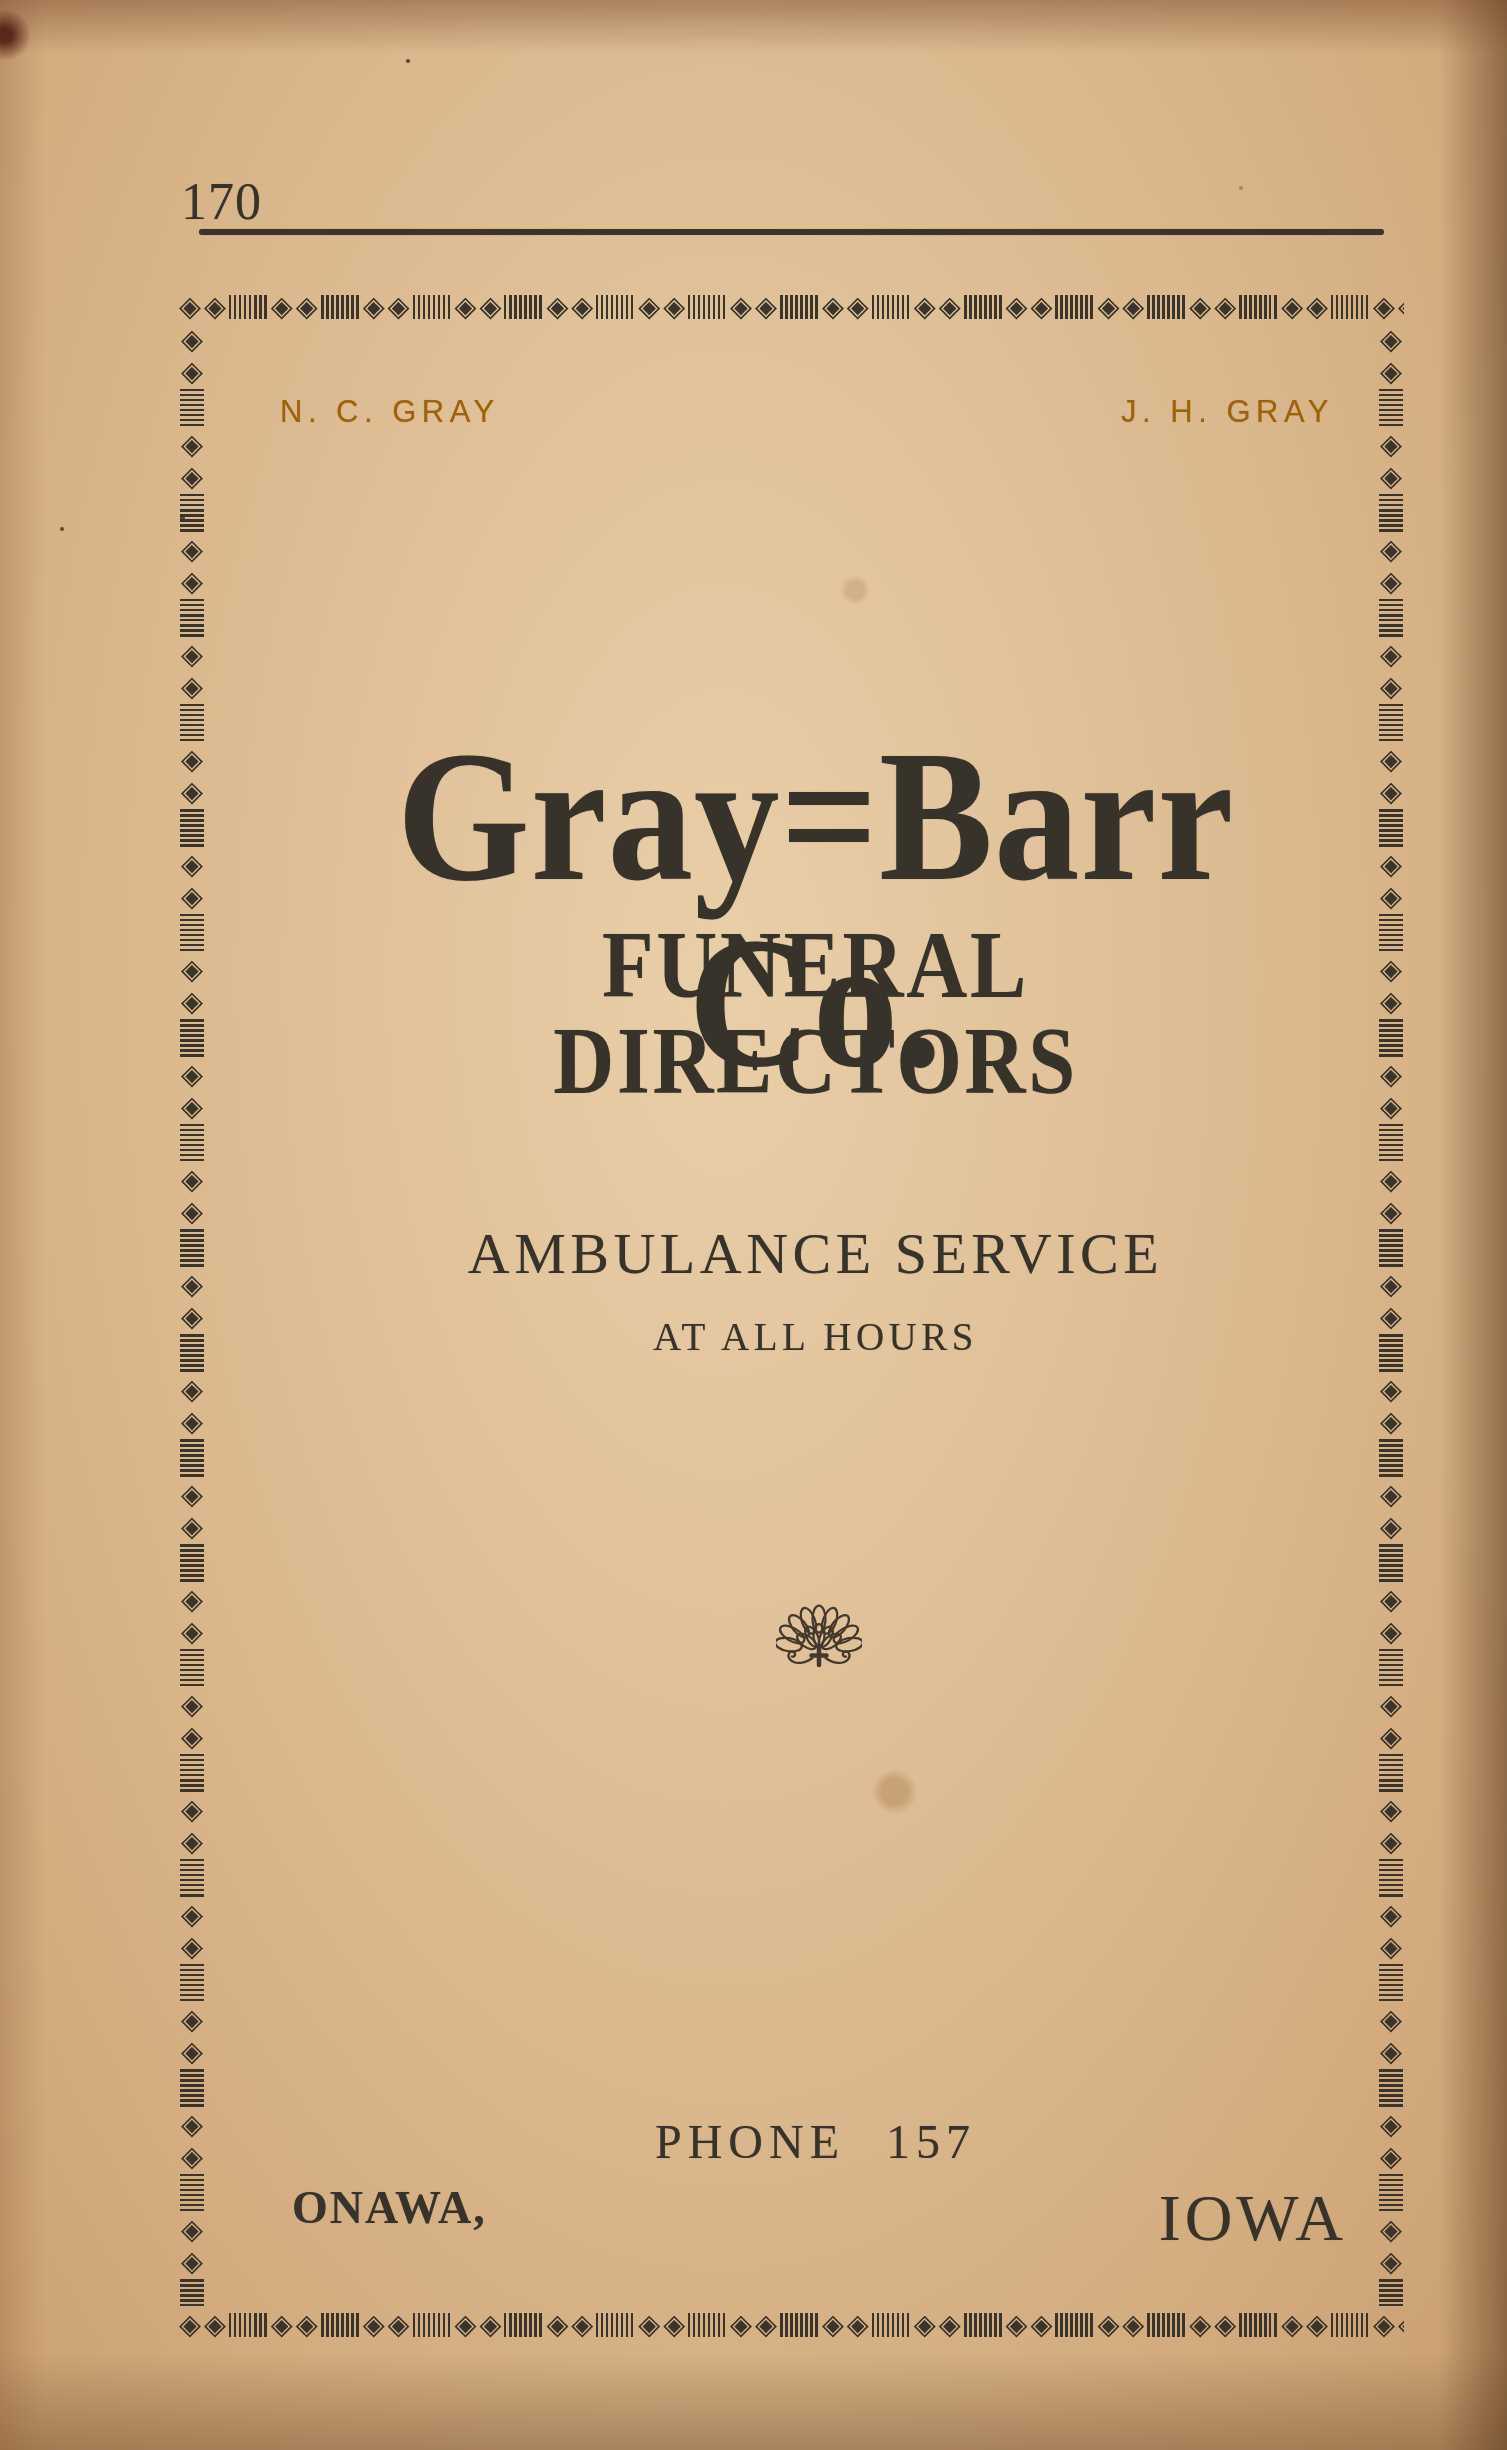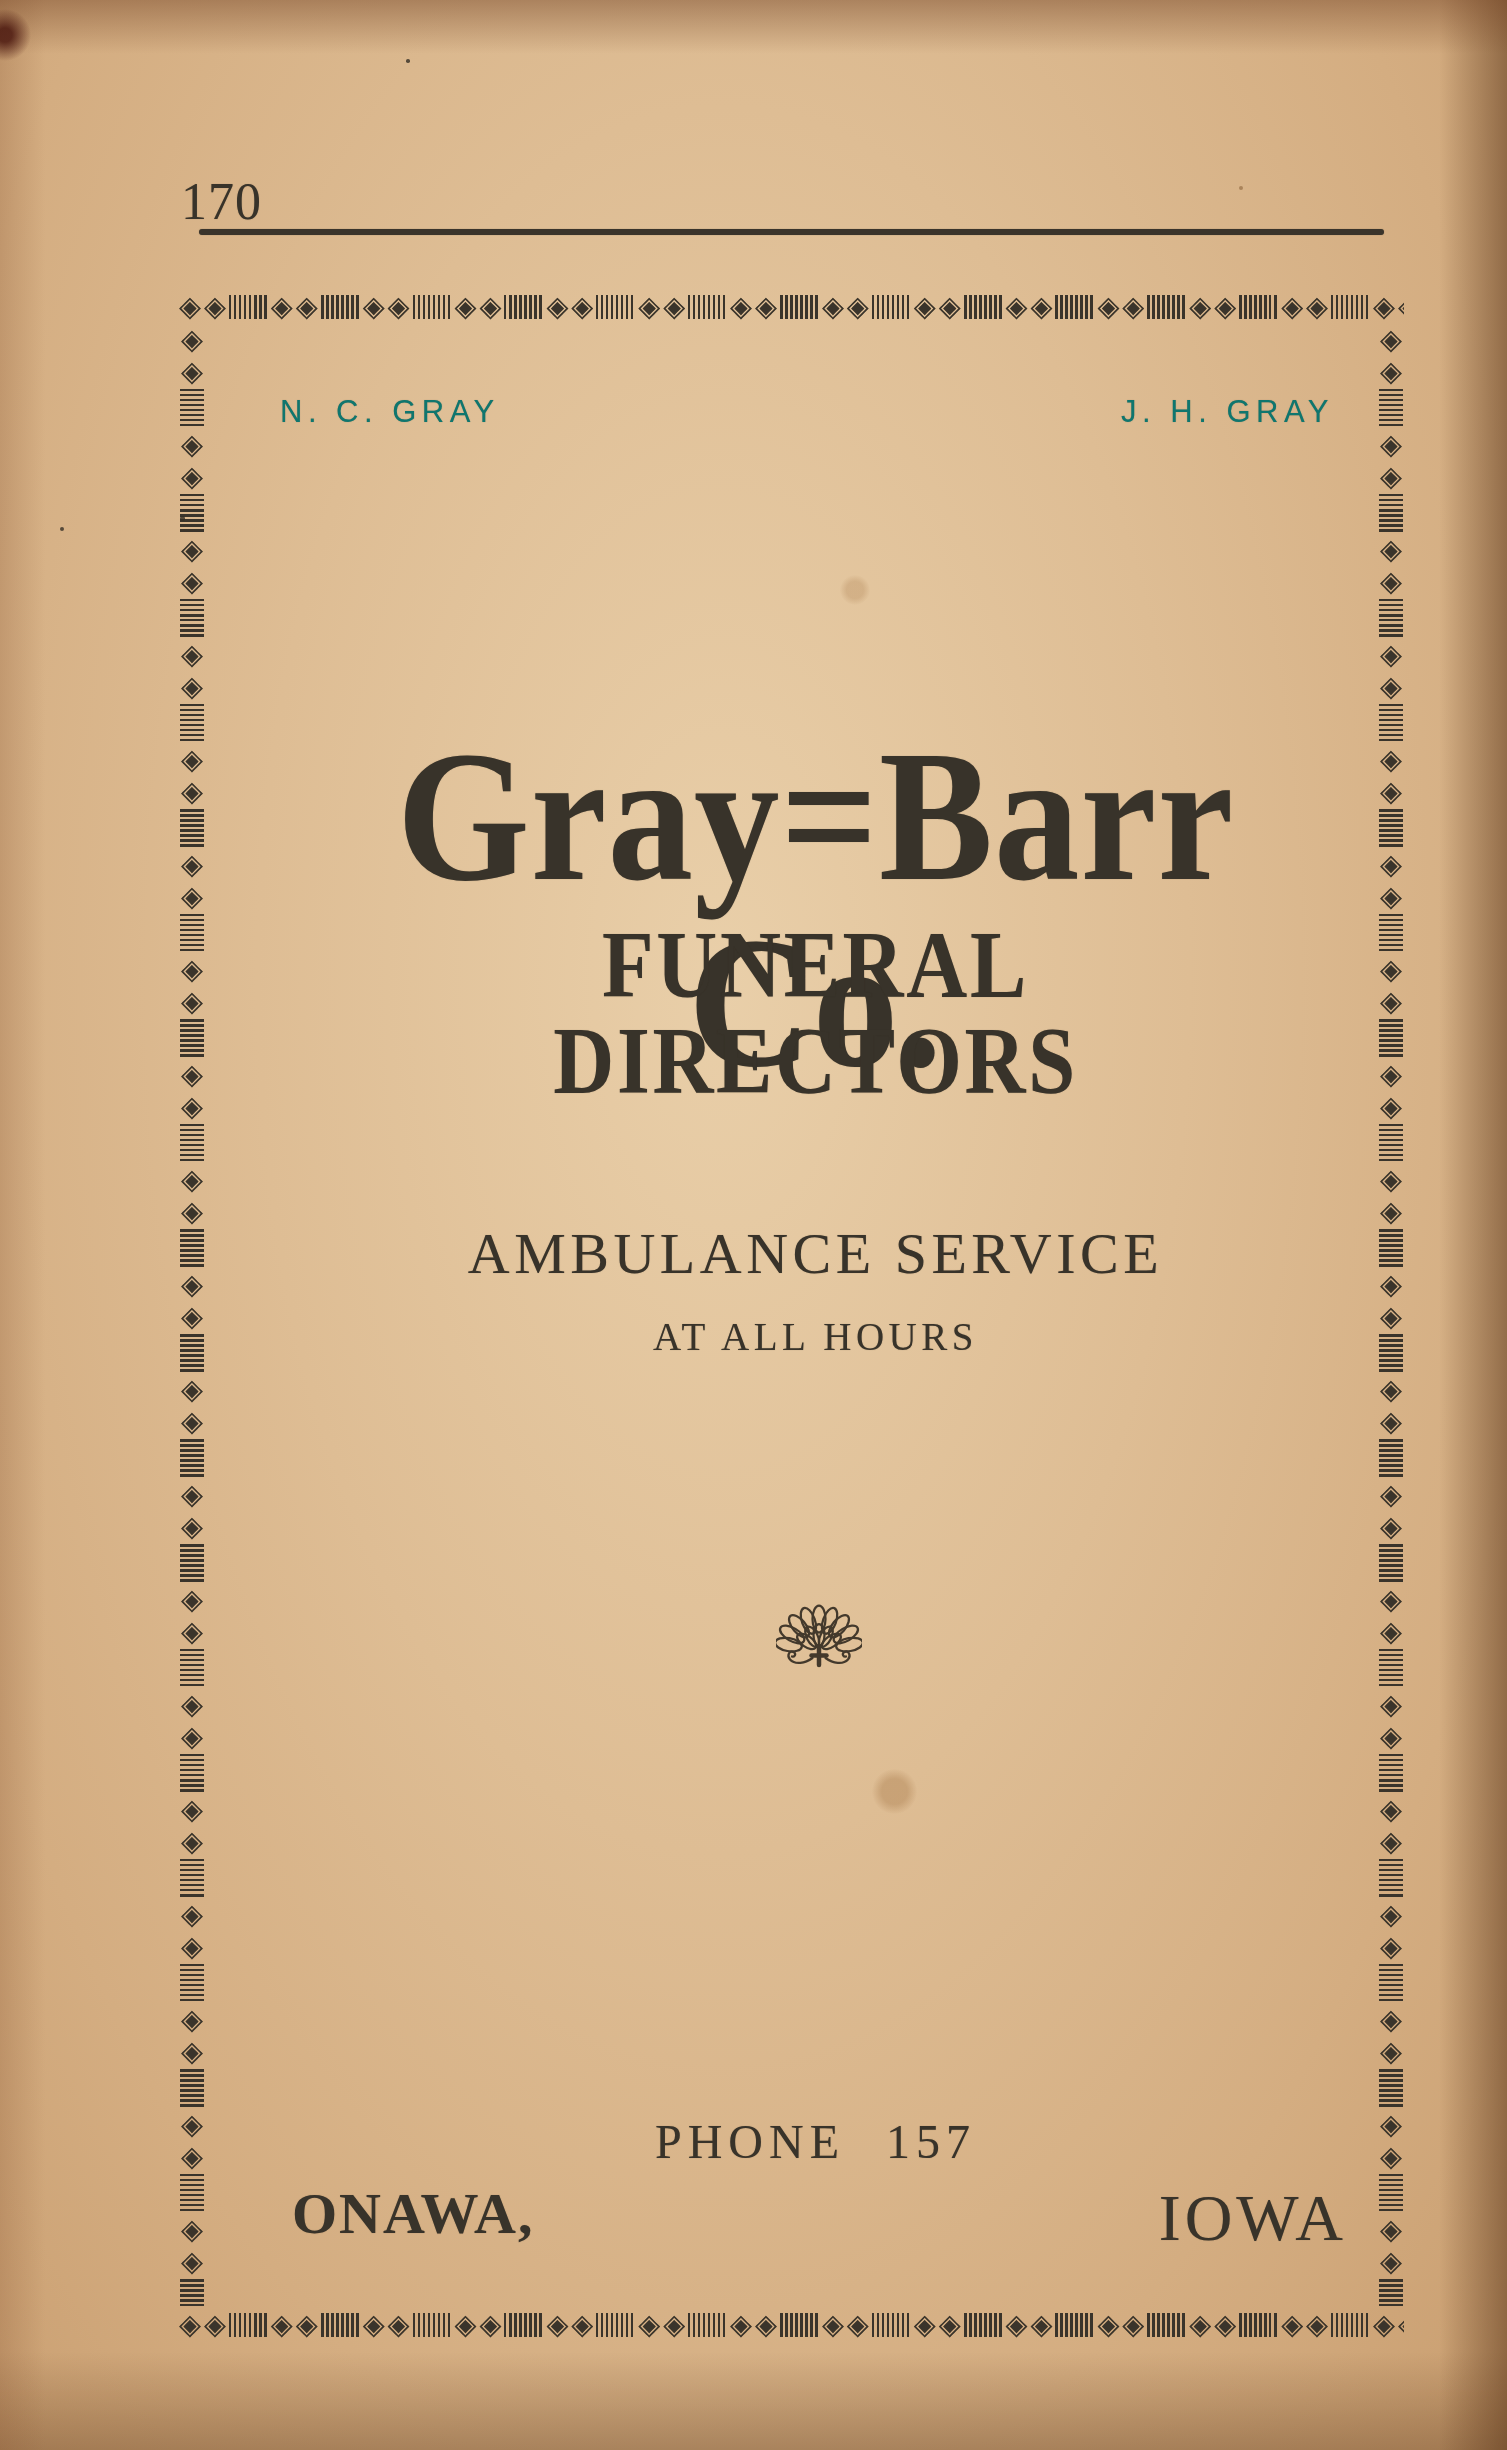--- a/index.html
+++ b/index.html
@@ -27,29 +27,29 @@
   .b-left{left:178px;top:326px;width:28px;height:1980px;flex-direction:column;gap:3px;}
   .b-right{left:1377px;top:326px;width:28px;height:1980px;flex-direction:column;gap:3px;}
   .dmd{font-family:"DejaVu Sans", sans-serif;font-size:28.5px;line-height:1;color:#3a342b;flex:0 0 auto;
        text-shadow:0 0 0.5px rgba(56,48,34,.6);}
   .barsH{flex:0 0 auto;width:39px;height:23.5px;
        background:repeating-linear-gradient(90deg,#3a342b 0 2.5px,rgba(0,0,0,0) 2.5px 5px);}
   .barsV{flex:0 0 auto;width:23.5px;height:39px;
        background:repeating-linear-gradient(180deg,#3a342b 0 2.5px,rgba(0,0,0,0) 2.5px 5px);}
   
   .centerband{left:306px;width:1019px;text-align:center;}
-  .names{font-family:"Liberation Sans", sans-serif;font-size:31px;line-height:1;letter-spacing:5.5px;color:#0f766e;}
+  .names{font-family:"Liberation Sans", sans-serif;font-size:31px;line-height:1;letter-spacing:5.5px;color:#a16207;}
   .name-left{left:280px;top:396px;}
   .name-right{right:173px;top:396px;left:auto;}
   .title{top:723px;font-size:186px;line-height:1;font-weight:700;letter-spacing:1px;transform:scaleX(.92);transform-origin:50% 50%;}
   .subtitle{top:917px;font-size:96px;line-height:1;font-weight:700;letter-spacing:3px;transform:scaleX(.88);transform-origin:50% 50%;}
   .svc1{top:1225px;font-size:58px;line-height:1;letter-spacing:4.5px;}
   .svc2{top:1317px;font-size:39px;line-height:1;letter-spacing:4.5px;}
   .phone{top:2118px;font-size:48px;line-height:1;letter-spacing:6px;word-spacing:23px;}
-  .city{left:292px;top:2185px;font-size:58px;line-height:1;font-weight:700;letter-spacing:2px;}
+  .city{left:292px;top:2185px;font-size:46px;line-height:1;font-weight:700;letter-spacing:2px;}
   .state{left:auto;right:160px;top:2185px;font-size:66px;line-height:1;font-weight:400;letter-spacing:4px;}
   
   .fleuron{left:776px;top:1579px;width:86px;height:93px;}
   .fleuron svg{width:100%;height:100%;}
   
   .speck{border-radius:50%;background:rgba(52,46,38,.8);}
   .stain{border-radius:50%;background:radial-gradient(circle,rgba(150,100,50,.30) 0 40%,rgba(150,100,50,0) 72%);}
 </style>
 </head>
 <body>

